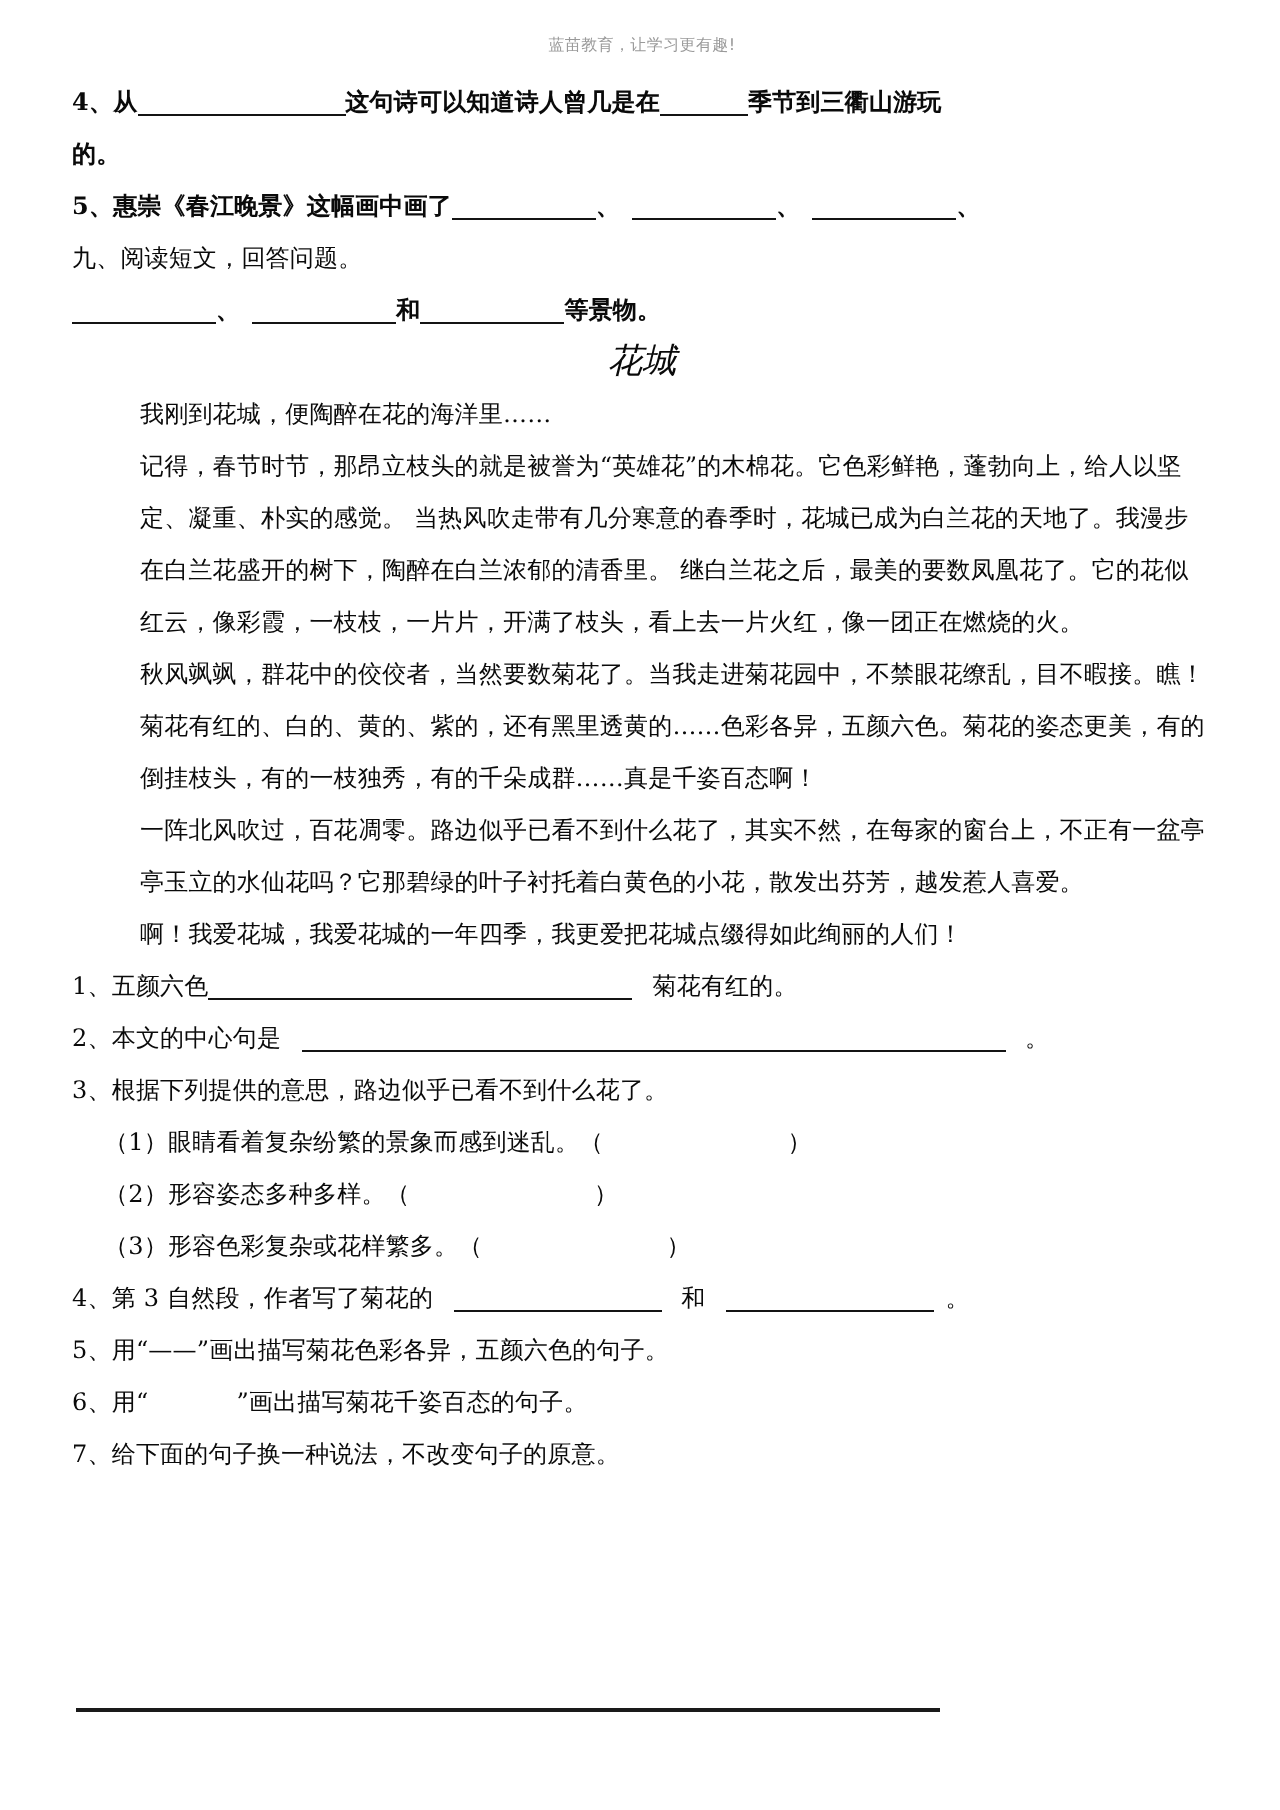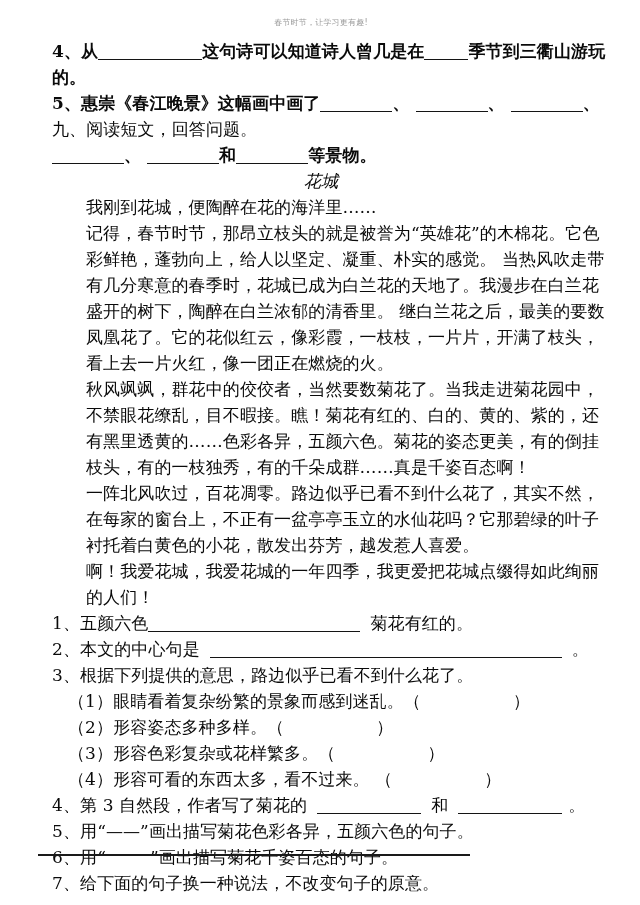--- a/index.html
+++ b/index.html
@@ -29,25 +29,24 @@
     letter-spacing: 0.2px;
     padding-top: 16px;
     height: 14px;
     line-height: 14px;
     font-family: "DejaVu Sans", "Liberation Sans", sans-serif;
   }
   .body-block {
     padding-top: 8px;
   }
   .ln {
-    font-size: 17px;
+    font-size: 12px;
     line-height: 26px;
     letter-spacing: 0.1px;
     white-space: nowrap;
-    margin-left: 16px;
   }
   .ln.wrap { white-space: normal; }
   .bold { font-weight: 700; }
   .indent2 { text-indent: 0; padding-left: 34px; }
   .indent1 { padding-left: 16px; }
   .title-line {
     font-size: 17.2px;
     line-height: 26px;
     text-align: center;
     font-style: italic;
@@ -77,21 +76,21 @@
     width: 432px;
     height: 0;
     border-top: 2.1px solid #1a1a1a;
   }
 </style>
 </head>
 <body>
 
 <div class="page">
 
-  <div class="watermark">春节时节，让学习更有趣!</div>
+  <div class="watermark">蓝苗教育，让学习更有趣!</div>
 
   <div class="body-block">
 
     <div class="ln bold"><span>4、</span><span>从</span><span class="u u-lg"></span><span>这句诗可以知道诗人曾几是在</span><span class="u u-sm"></span><span>季节到三衢山游玩</span></div>
     <div class="ln bold"><span>的。</span></div>
 
     <div class="ln bold"><span>5、</span><span>惠崇《春江晚景》这幅画中画了</span><span class="u u-md"></span><span>、</span><span class="gap-sm"></span><span class="u u-md"></span><span>、</span><span class="gap-sm"></span><span class="u u-md"></span><span>、</span></div>
     <div class="ln">九、阅读短文，回答问题。</div>
 
     <div class="ln bold"><span class="u u-md"></span><span>、</span><span class="gap-sm"></span><span class="u u-md"></span><span>和</span><span class="u u-md"></span><span>等景物。</span></div>
@@ -106,21 +105,20 @@
 
     <div class="ln"><span>1、</span><span>五颜六色</span><span class="u u-xxl"></span><span class="gap"></span><span>菊花有红的。</span></div>
 
     <div class="ln"><span>2、</span><span>本文的中心句是</span><span class="gap"></span><span class="u u-q2 u-thin"></span><span class="gap"></span><span>。</span></div>
 
     <div class="ln"><span>3、</span><span>根据下列提供的意思，路边似乎已看不到什么花了。</span></div>
 
     <div class="ln indent1"><span>（1）</span><span>眼睛看着复杂纷繁的景象而感到迷乱。（</span><span class="paren-space" style="width:92px"></span><span>）</span></div>
     <div class="ln indent1"><span>（2）</span><span>形容姿态多种多样。（</span><span class="paren-space" style="width:92px"></span><span>）</span></div>
     <div class="ln indent1"><span>（3）</span><span>形容色彩复杂或花样繁多。（</span><span class="paren-space" style="width:92px"></span><span>）</span></div>
-    <div class="ln indent1"><span>（4）</span><span>形容可看的东西太多，看不过来。 （</span><span class="paren-space" style="width:92px"></span><span>）</span></div>
 
     <div class="ln"><span>4、</span><span>第 3 自然段，作者写了菊花的</span><span class="gap"></span><span class="u u-lg u-thin"></span><span class="gap"></span><span>和</span><span class="gap"></span><span class="u u-lg u-thin"></span><span class="gap-sm"></span><span>。</span></div>
 
     <div class="ln"><span>5、</span><span>用“——”画出描写菊花色彩各异，五颜六色的句子。</span></div>
 
     <div class="ln"><span>6、</span><span>用“</span><span class="paren-space" style="width:44px"></span><span>”画出描写菊花千姿百态的句子。</span></div>
 
     <div class="ln"><span>7、</span><span>给下面的句子换一种说法，不改变句子的原意。</span></div>
 
   </div>

